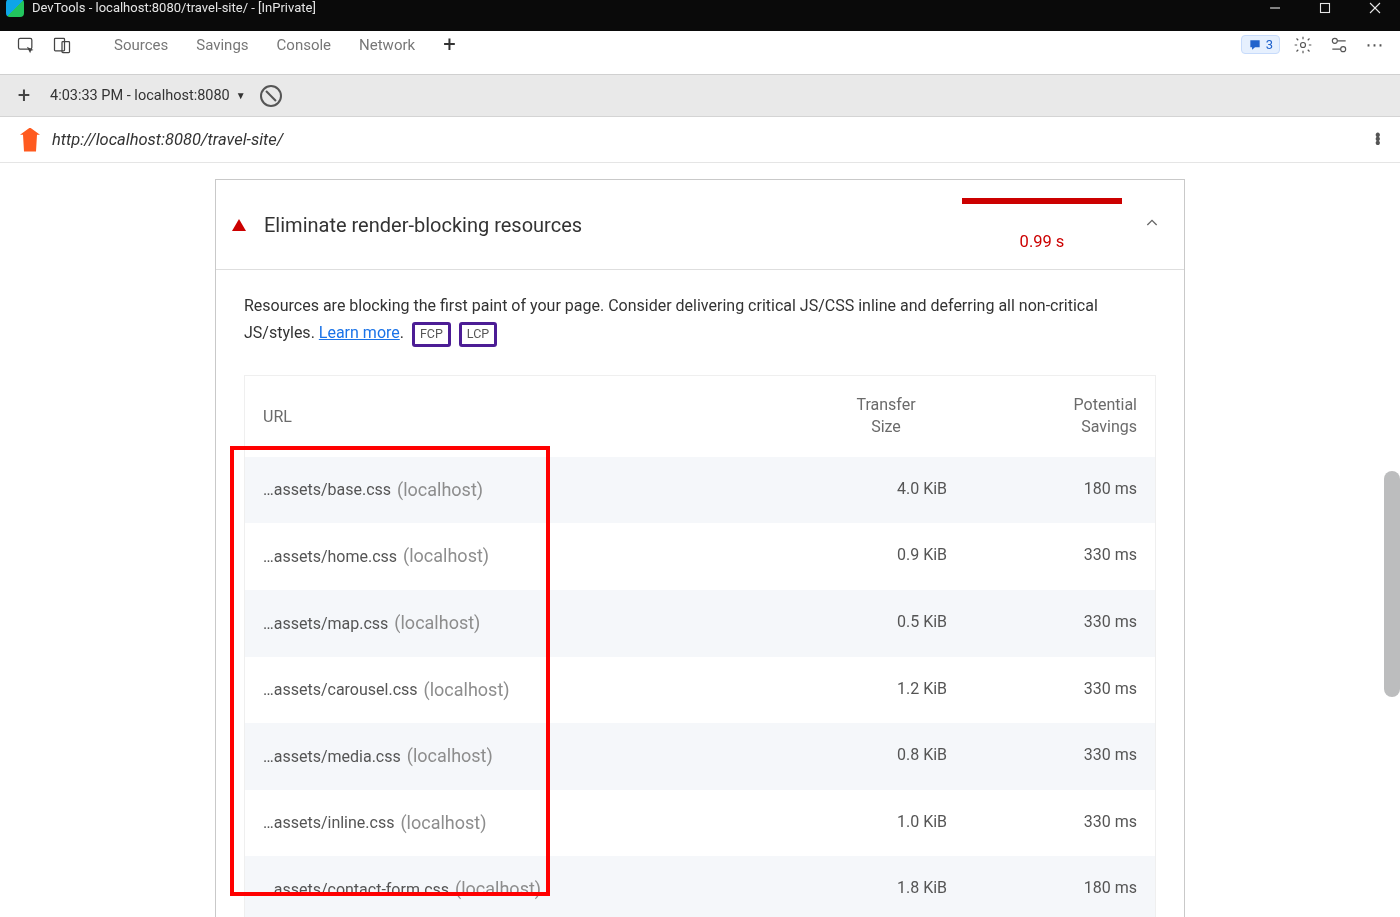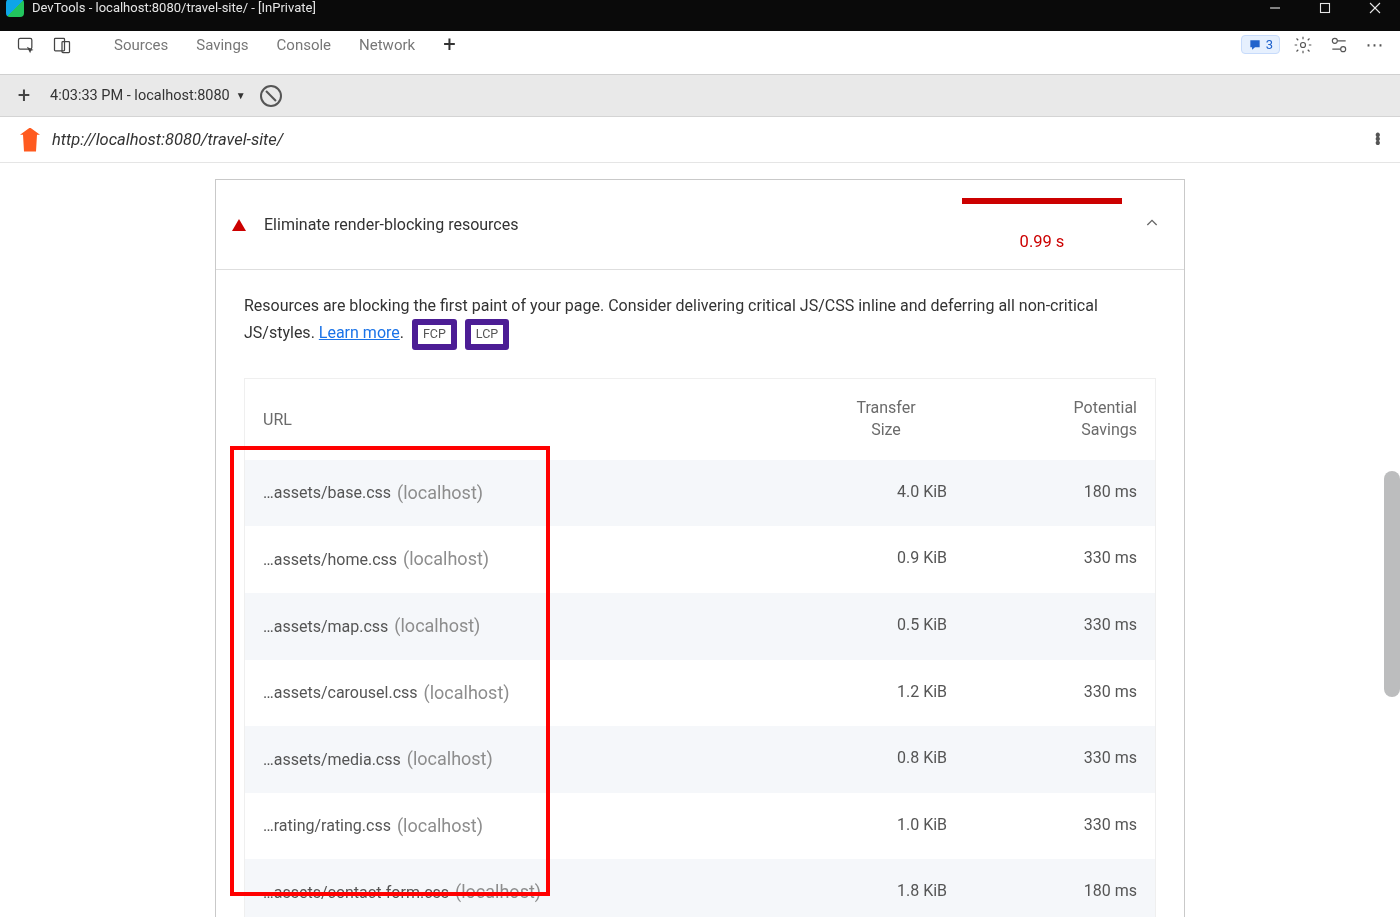--- a/index.html
+++ b/index.html
@@ -148,42 +148,42 @@
     display:flex; align-items:center;
     padding: 18px 24px 18px 16px;
   }
   .tri-icon {
     width:0;height:0;
     border-left:7px solid transparent;
     border-right:7px solid transparent;
     border-bottom:12px solid #cc0000;
     margin-right:18px;
   }
-  .audit-title { flex:1; font-size:16px; color:#333;}
+  .audit-title { flex:1; font-size:20px; color:#333;}
   .sparkline-wrap { display:flex; align-items:center; gap:28px;flex-direction:column;}
   .sparkline {
     width:160px; height:6px; background:#cc0000;
   }
   .audit-time { color:#cc0000; font-size:16.5px; font-weight:400;}
   .chevron {
     margin-left:22px;
     color:#666;
   }
   .chevron svg{width:16px;height:16px;stroke:currentColor;fill:none;stroke-width:2;}
   .audit-body {
     border-top:1px solid #dedede;
     padding: 22px 28px 10px 28px;
     font-size:16px;
     line-height:1.7;
     color:#333;
   }
   .audit-body a { color:#1a73e8; text-decoration:underline;}
   .metric-chip{
     display:inline-block;
-    border:6px solid #4c1d95;
+    border:3px solid #4c1d95;
     border-radius:3px;
     font-size:12.5px;
     padding:0 5px;
     margin-left:4px;
     color:#555;
     line-height:1.5;
   }
   
   .audit-table {
     margin: 28px 0 0 0;
@@ -385,21 +385,21 @@
             <div class="t-row">
               <div class="col-url">
                 <span>…assets/media.css</span> 
                 <span class="host-label">(localhost)</span>
               </div>
               <div class="col-size">0.8 KiB</div>
               <div class="col-save">330 ms</div>
             </div>
             <div class="t-row">
               <div class="col-url">
-                <span>…rating/rating.css</span> 
+                <span>…assets/inline.css</span> 
                 <span class="host-label">(localhost)</span>
               </div>
               <div class="col-size">1.0 KiB</div>
               <div class="col-save">330 ms</div>
             </div>
             <div class="t-row">
               <div class="col-url">
                 <span>…assets/contact-form.css</span> 
                 <span class="host-label">(localhost)</span>
               </div>

